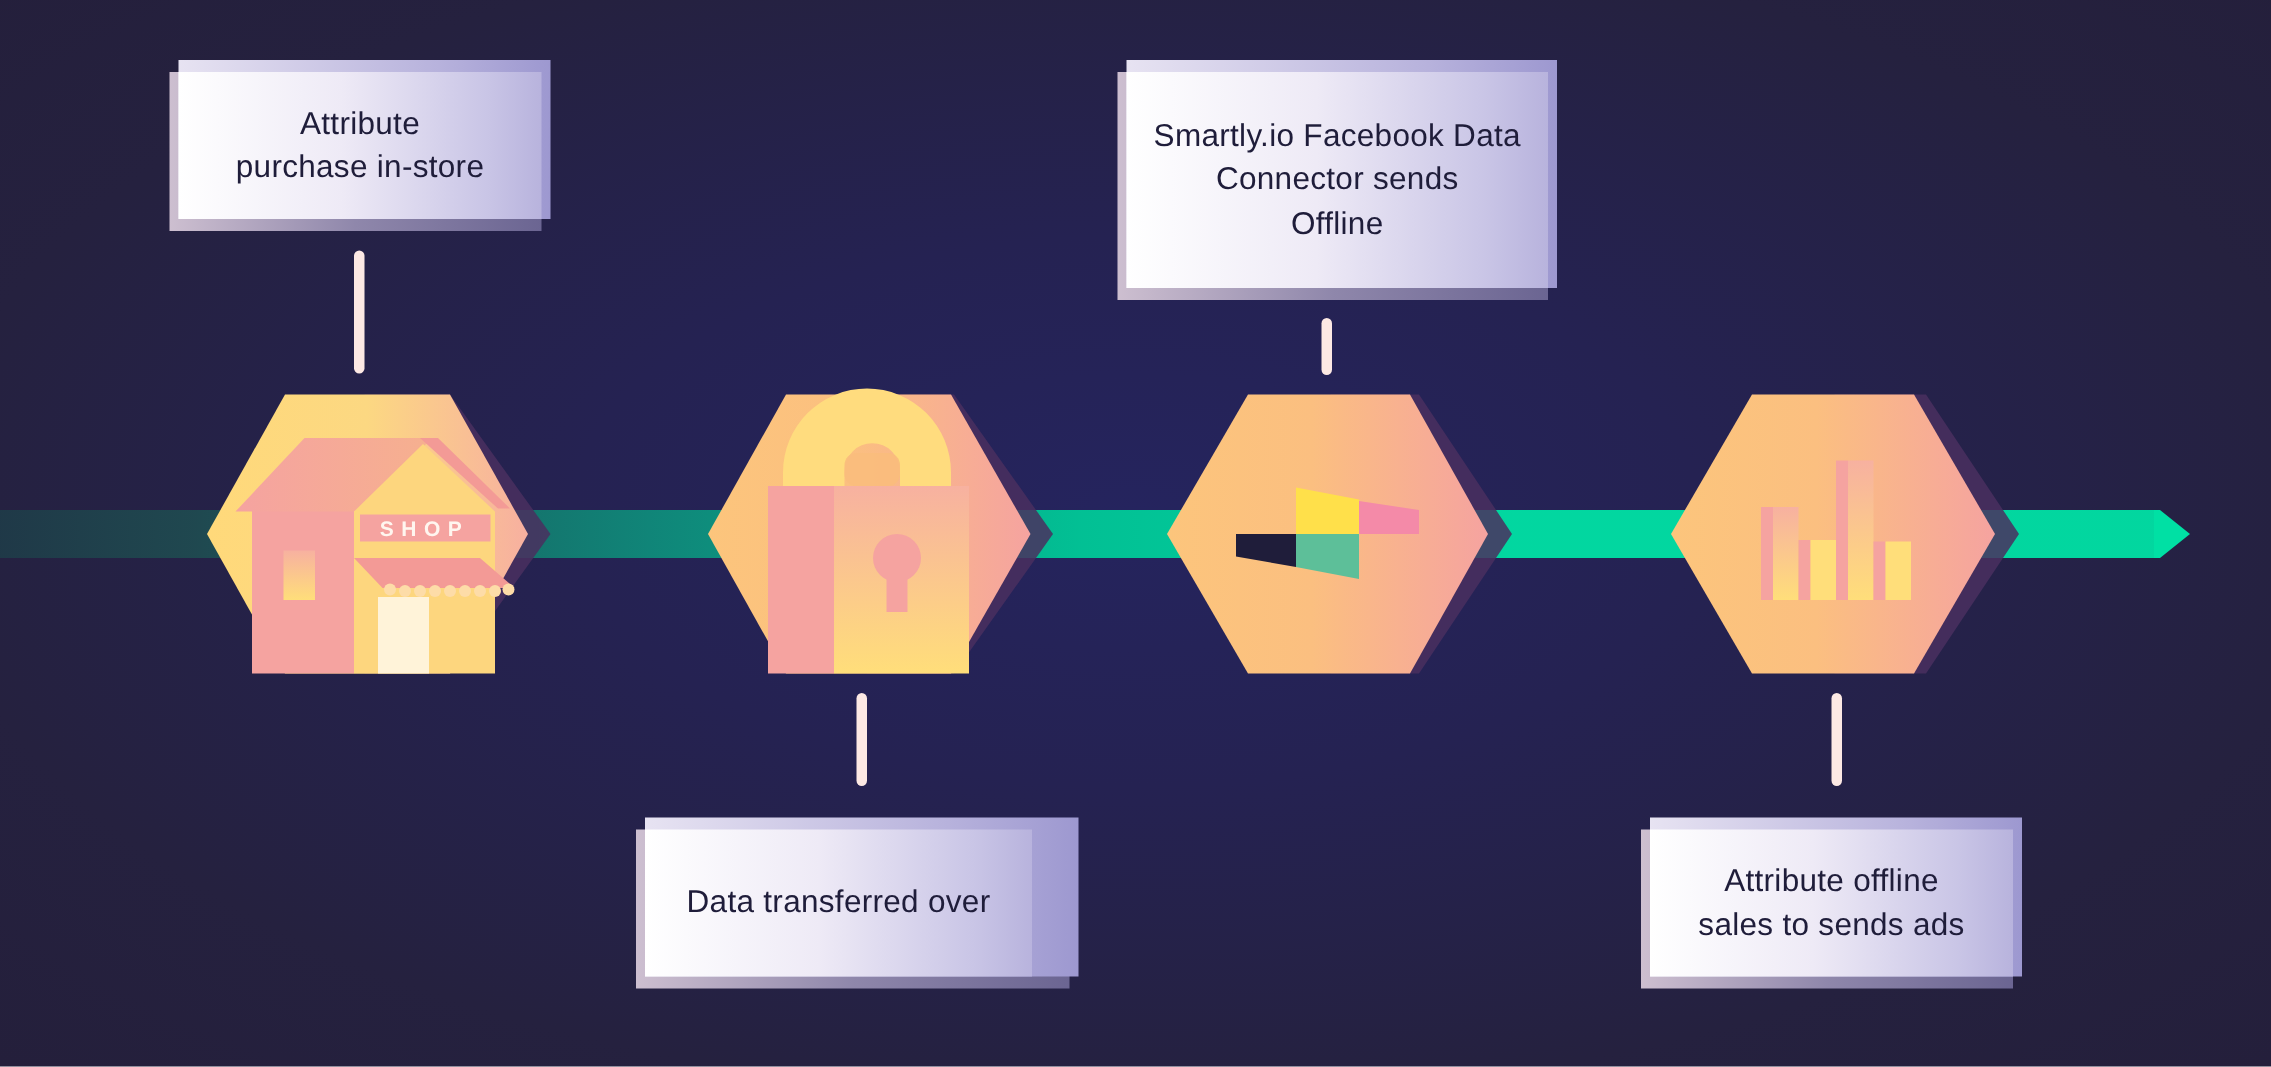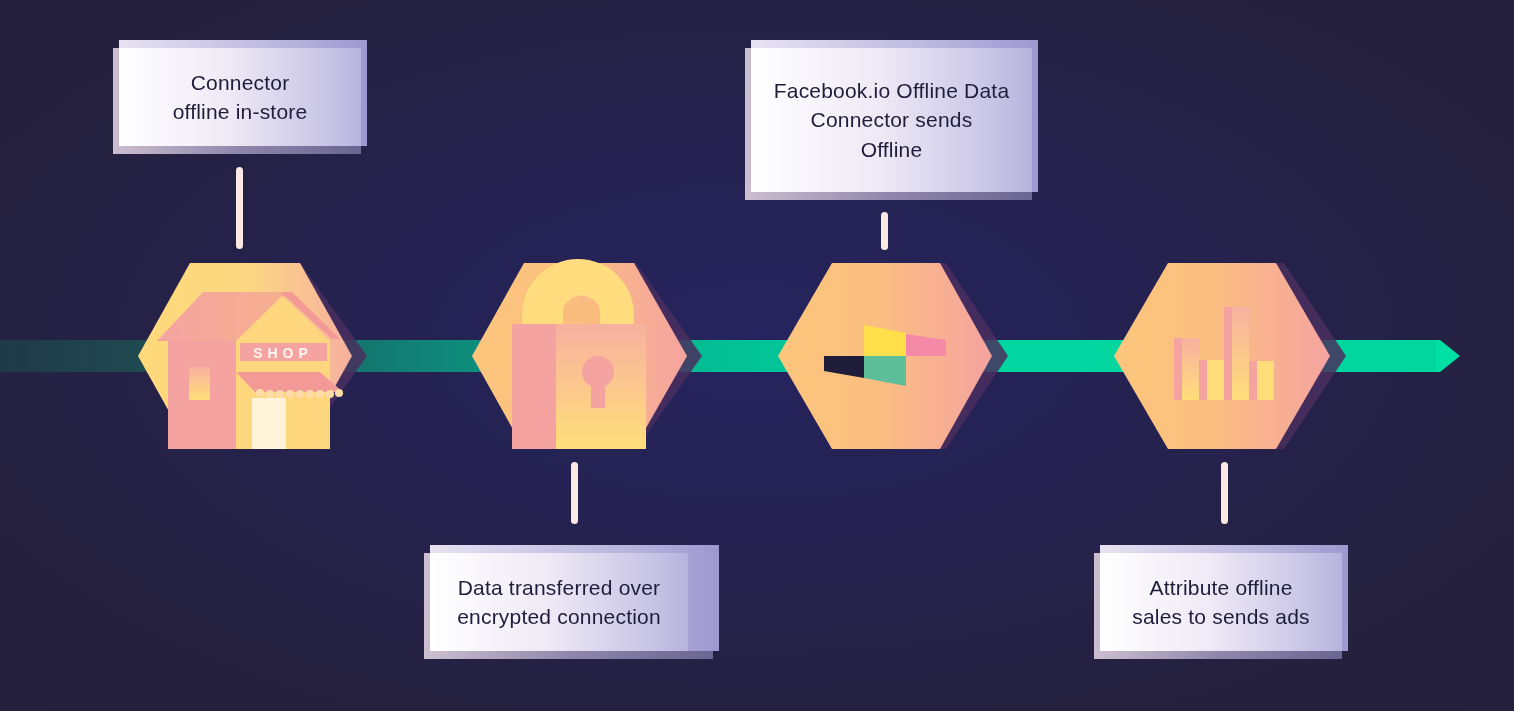--- a/index.html
+++ b/index.html
@@ -153,39 +153,38 @@
 
   <div class="connector" style="left:236px; top:167px; height:82px;"></div>
   <div class="connector" style="left:571px; top:462px; height:62px;"></div>
   <div class="connector" style="left:881px; top:212px; height:38px;"></div>
   <div class="connector" style="left:1221px; top:462px; height:62px;"></div>
 
   <div class="label-shadow" style="left:113px; top:48px; width:248px; height:106px;"></div>
   <div class="label-back" style="left:119px; top:40px; width:248px; height:106px;"></div>
   <div class="label-box" style="left:119px; top:48px; width:242px; height:98px;">
     <div>
-      <div>Connector</div>
-      <div>offline in-store</div>
+      <div>Attribute</div>
+      <div>purchase in-store</div>
     </div>
   </div>
 
   <div class="label-shadow" style="left:424px; top:553px; width:289px; height:106px;"></div>
   <div class="label-back" style="left:430px; top:545px; width:289px; height:106px;"></div>
   <div class="label-box" style="left:430px; top:553px; width:258px; height:98px;">
     <div>
       <div>Data transferred over</div>
-      <div>encrypted connection</div>
     </div>
   </div>
 
   <div class="label-shadow" style="left:745px; top:48px; width:287px; height:152px;"></div>
   <div class="label-back" style="left:751px; top:40px; width:287px; height:152px;"></div>
   <div class="label-box" style="left:751px; top:48px; width:281px; height:144px;">
     <div>
-      <div>Facebook.io Offline Data</div>
+      <div>Smartly.io Facebook Data</div>
       <div>Connector sends</div>
       <div>Offline</div>
     </div>
   </div>
 
   <div class="label-shadow" style="left:1094px; top:553px; width:248px; height:106px;"></div>
   <div class="label-back" style="left:1100px; top:545px; width:248px; height:106px;"></div>
   <div class="label-box" style="left:1100px; top:553px; width:242px; height:98px;">
     <div>
       <div>Attribute offline</div>

